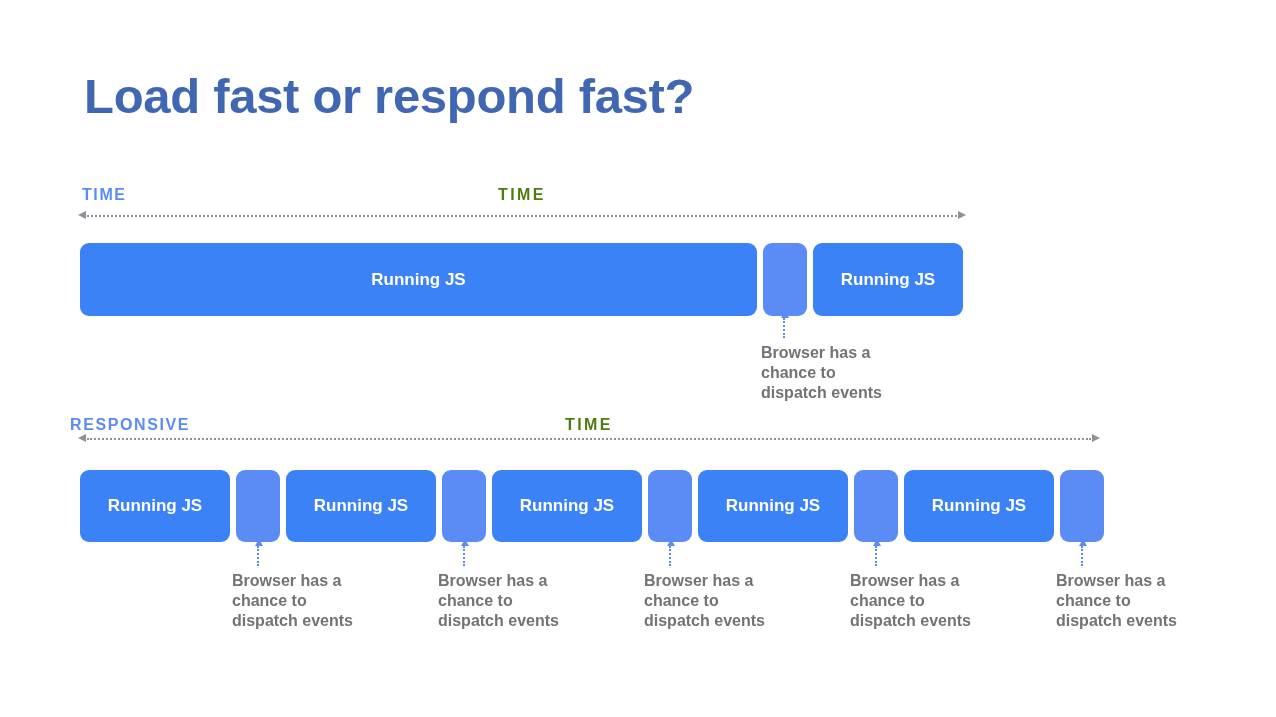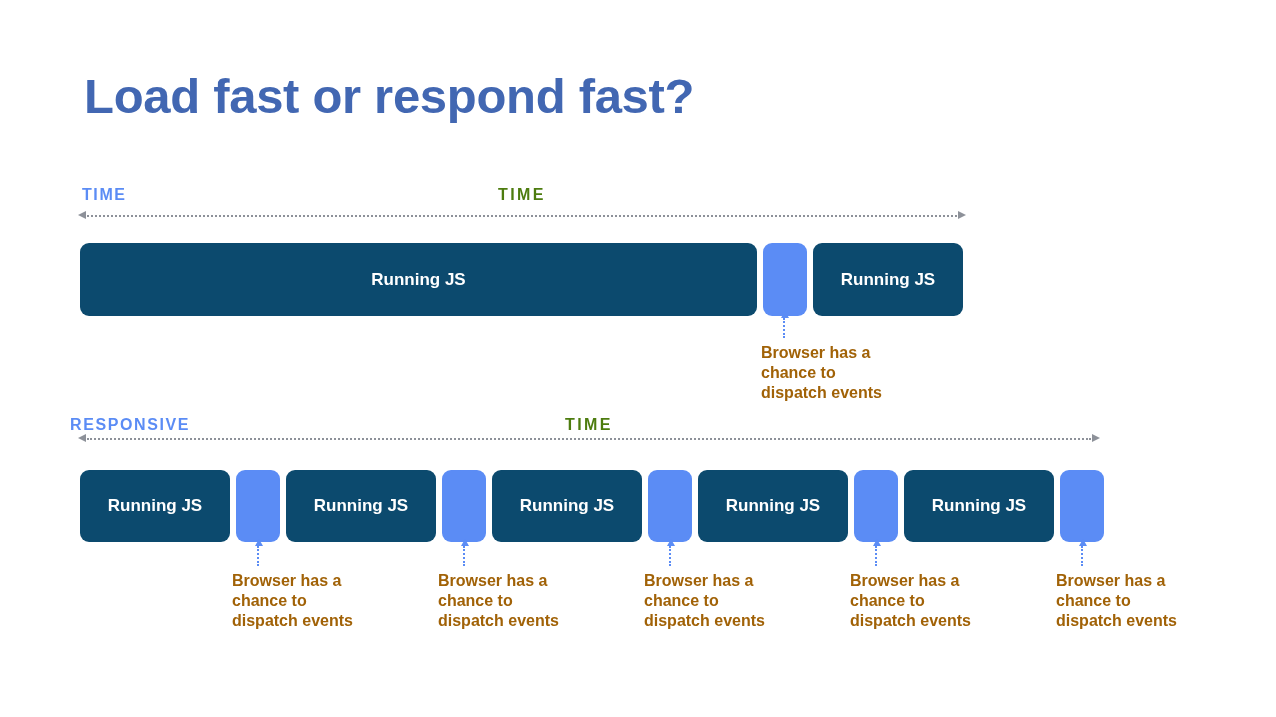--- a/index.html
+++ b/index.html
@@ -26,32 +26,32 @@
     border-top:4px solid transparent;border-bottom:4px solid transparent;
     border-right:8px solid #8d9199;
   }
   .timeline::after{
     content:"";position:absolute;right:-9px;top:-6px;
     border-top:4px solid transparent;border-bottom:4px solid transparent;
     border-left:8px solid #8d9199;
   }
   .bar-row{position:absolute;display:flex;gap:6px;}
   .js-bar{
-    background:#0c4a6e;border-radius:9px;color:#ffffff;
+    background:#3b82f6;border-radius:9px;color:#ffffff;
     font-weight:700;font-size:17px;
     display:flex;align-items:center;justify-content:center;
     flex:0 0 auto;
   }
   .gap-block{background:#5b8cf5;border-radius:9px;flex:0 0 auto;width:44px;}
   .w-long{width:677px;}
   .w-bar{width:150px;}
   .h-fast{height:73px;}
   .h-resp{height:72px;}
   .annotation{
-    position:absolute;width:142px;color:#a16207;
+    position:absolute;width:142px;color:#737373;
     font-size:16px;font-weight:700;line-height:20px;
   }
   .up-arrow{
     width:0;height:20px;border-left:2px dotted #5b8cf5;
     position:relative;margin-bottom:5px;
   }
   .up-arrow::before{
     content:"";position:absolute;top:-7px;left:-4px;
     border-left:4px solid transparent;border-right:4px solid transparent;
     border-bottom:7px solid #5b8cf5;

